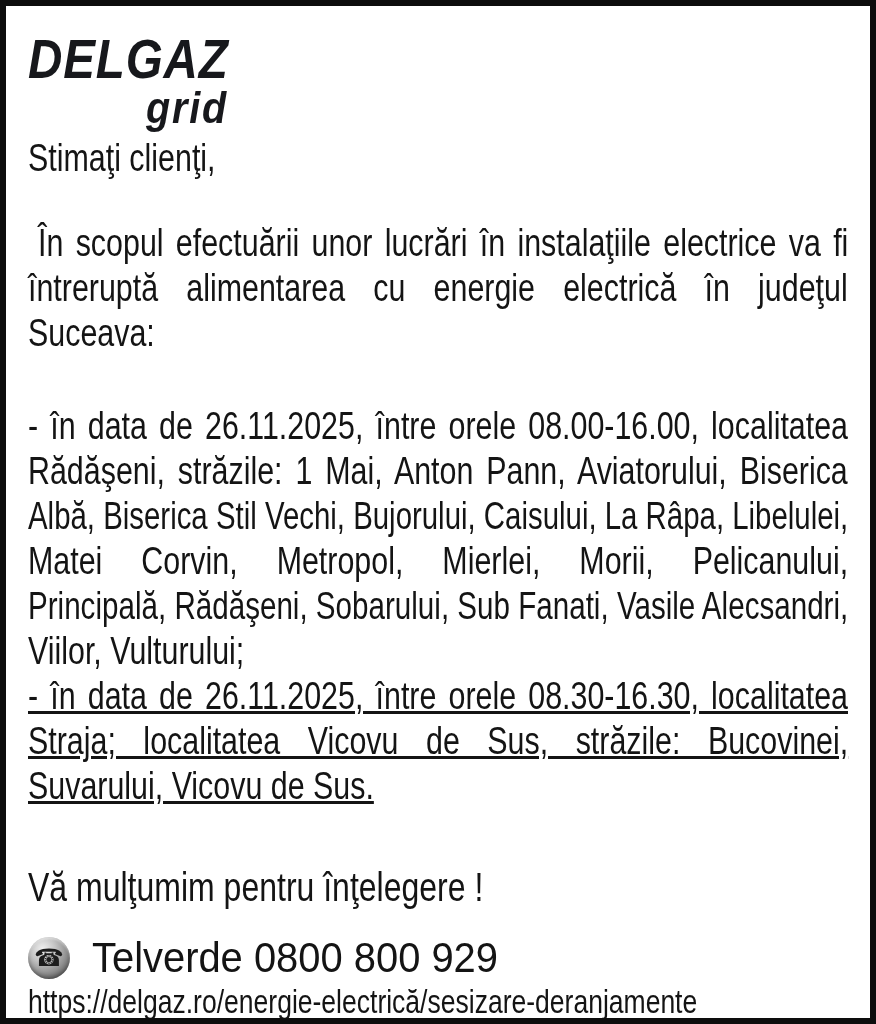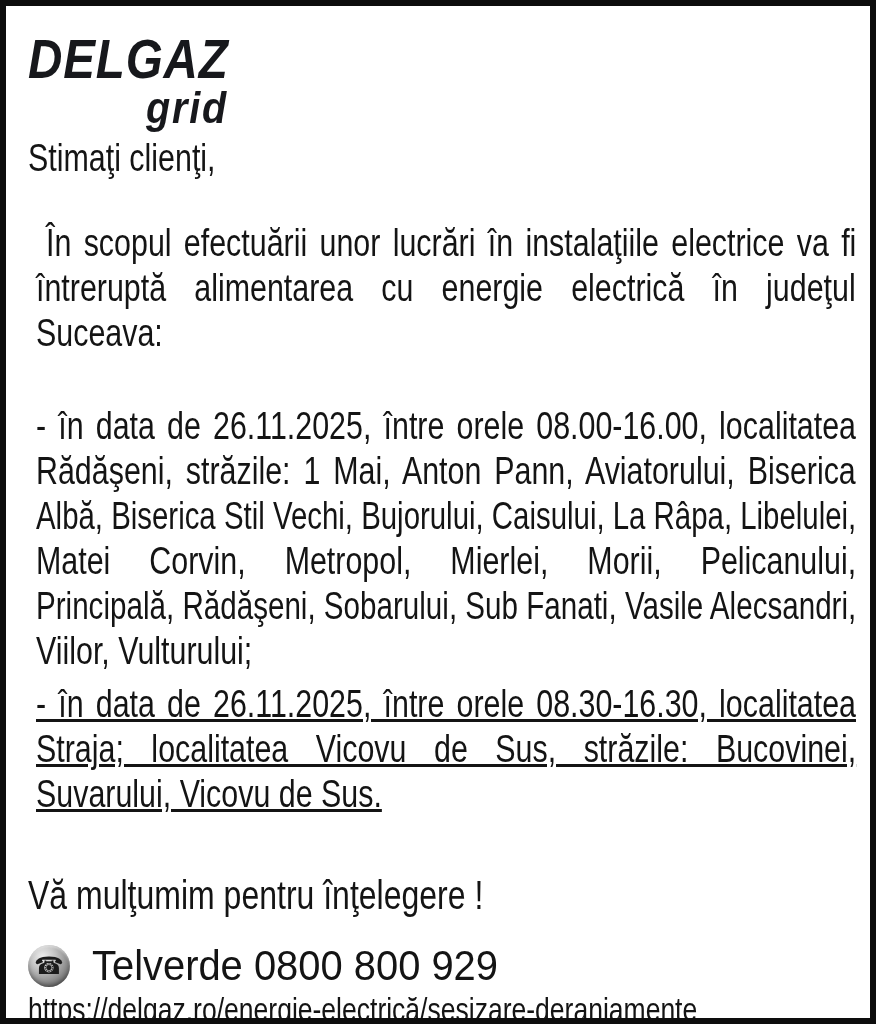--- a/index.html
+++ b/index.html
@@ -36,21 +36,21 @@
     letter-spacing: 2px;
     margin-left: 118px;
     color: #17181c;
   }
 
   .greeting-line {
     margin-top: 8px;
     font-size: 38px; line-height: 45px;
   }
 
-  .para { margin: 8px; }
+  .para { margin: 0; }
   .para .line { font-size: 38px; line-height: 45px; }
   .intro-para   { margin-top: 40px; }
   .outage-para-1 { margin-top: 48px; }
   .outage-para-2 { margin-top: 0; text-decoration: underline; }
   .indent { margin-left: 10px; }
 
   .closing-line {
     margin-top: 56px;
     font-size: 40px; line-height: 45px;
   }

